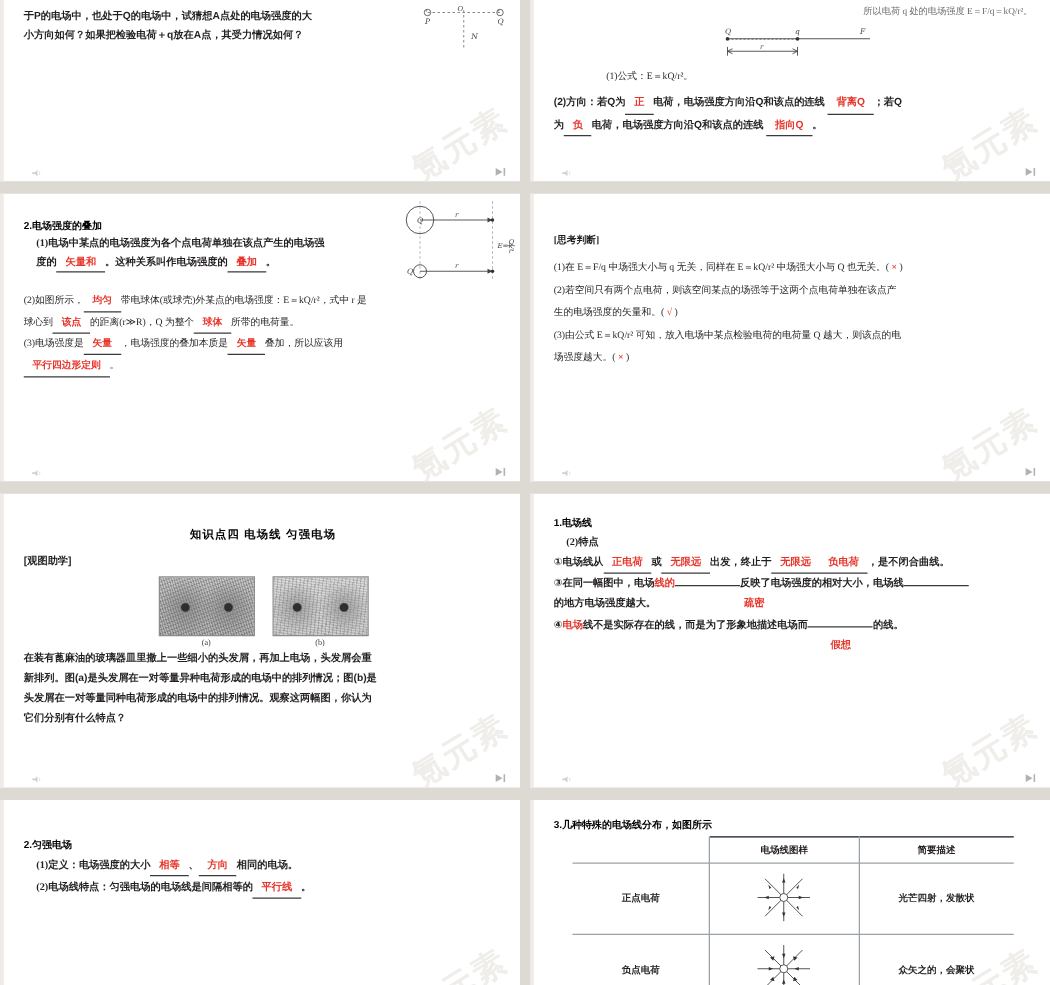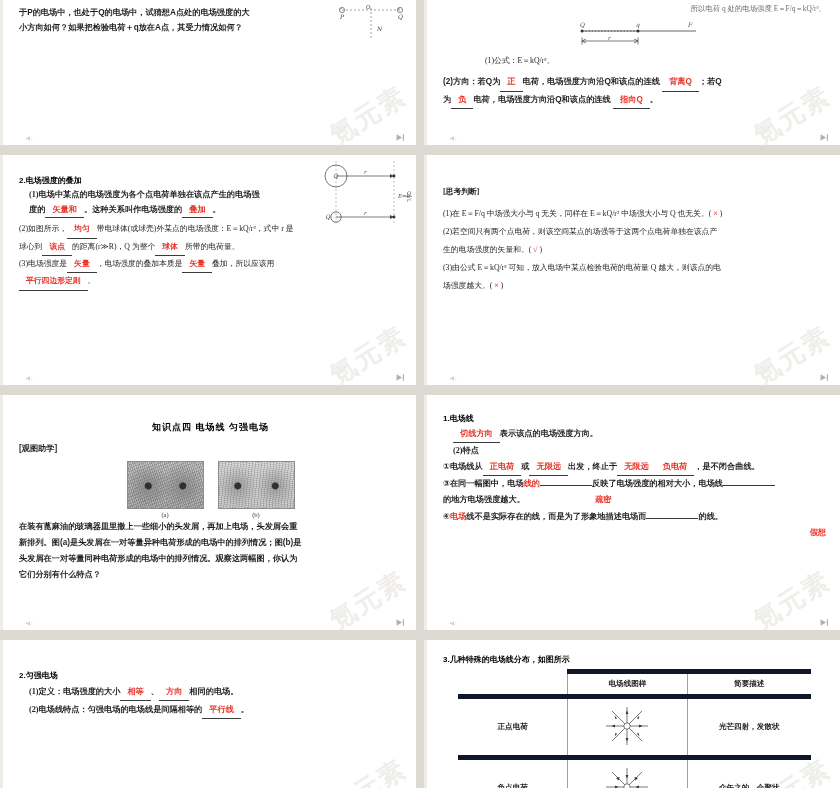--- a/index.html
+++ b/index.html
@@ -100,21 +100,21 @@
   .photo .cap{
     text-align:center;font-size:6.5px;color:#3a3a3a;margin-top:2px;
     font-family:"Liberation Serif","DejaVu Serif",serif;
   }
   
   table.fl{
     width:92%;margin:4px auto 0 auto;border-collapse:collapse;
     font-size:7.6px;font-weight:bold;color:#231f20;
   }
   table.fl td,table.fl th{
-    border-top:5px solid #0f172a;border-bottom:1px solid #9aa1a8;
+    border-top:1px solid #0f172a;border-bottom:1px solid #9aa1a8;
     text-align:center;padding:5px 2px;font-weight:bold;
   }
   table.fl td.c1{width:31%;border-right:1px solid #9aa1a8;}
   table.fl td.c2{width:34%;border-right:1px solid #9aa1a8;}
   table.fl th.c1{width:31%;border-right:1px solid #9aa1a8;border-top:none;}
   table.fl th.c2{width:34%;border-right:1px solid #9aa1a8;}
   
   .dia{position:absolute;}
   .fig-topright{right:6px;top:2px;}
   .fig-sphere{right:4px;top:4px;}
@@ -197,21 +197,21 @@
 
   <div class="slide">
     <div class="page">
       <div class="sub" style="margin-top:16px;">2.电场强度的叠加</div>
       <div class="bdb ind1" style="width:300px;">
         <div>(1)电场中某点的电场强度为各个点电荷单独在该点产生的电场强</div>
         <div>
           <span>度的</span><span class="red ul">矢量和</span><span>。这种关系叫作电场强度的</span><span class="red ul">叠加</span><span>。</span>
         </div>
       </div>
-      <div class="bd ser" style="margin-top:3px;line-height:2.1;">
+      <div class="bd ser" style="margin-top:14px;line-height:2.1;">
         <span>(2)如图所示，</span><span class="red ul">均匀</span><span>带电球体(或球壳)外某点的电场强度：E＝kQ/r²，式中 r 是</span><br>
         <span>球心到</span><span class="red ul">该点</span><span>的距离(r≫R)，Q 为整个</span><span class="red ul">球体</span><span>所带的电荷量。</span><br>
         <span>(3)电场强度是</span><span class="red ul">矢量</span><span>，电场强度的叠加本质是</span><span class="red ul">矢量</span><span>叠加，所以应该用</span><br>
         <span class="red ul">平行四边形定则</span><span>。</span>
       </div>
       <svg class="dia fig-sphere" width="98" height="66">
         <line x1="22" y1="2" x2="22" y2="64" stroke="#999" stroke-width=".6" stroke-dasharray="2,2"></line>
         <line x1="80" y1="2" x2="80" y2="64" stroke="#999" stroke-width=".6" stroke-dasharray="2,2"></line>
         <circle cx="22" cy="17" r="11" fill="none" stroke="#555" stroke-width=".8"></circle>
         <text x="22" y="19" font-size="6" text-anchor="middle" fill="#444" font-style="italic" font-family="DejaVu Serif, serif">Q</text>
@@ -311,40 +311,37 @@
           <rect x="10" y="1.5" width="1.6" height="8" fill="#555"></rect>
       </svg>
     </div>
     <div class="wm">氪元素</div>
   </div>
 
   <div class="slide">
     <div class="page">
       <div class="sub" style="margin-top:14px;">1.电场线</div>
       <div class="bdb ind1" style="line-height:1.95;">
-        <div>
-          <span class="red ul">切线方向</span><span>表示该点的电场强度方向。</span>
-        </div>
         <div>(2)特点</div>
       </div>
       <div class="bdb" style="line-height:1.98;margin-top:0;">
         <div>
           <span>①电场线从</span><span class="red ul">正电荷</span><span>或</span><span class="red ul">无限远</span><span>出发，终止于</span><span class="red ul">无限远</span><span class="red ul">负电荷</span><span>，是不闭合曲线。</span>
         </div>
         <div>
           <span>③在同一幅图中，电场</span><span class="red">线的</span><span class="blank w2"></span><span>反映了电场强度的相对大小，电场线</span><span class="blank w2"></span>
         </div>
         <div>
           <span>的地方电场强度越大。</span>
           <span class="red" style="margin-left:68px;">疏密</span>
         </div>
         <div>
           <span>④</span><span class="red">电场</span><span>线不是实际存在的线，而是为了形象地描述电场而</span><span class="blank w2"></span><span>的线。</span>
         </div>
-        <div style="text-align:right;padding-left:76px;font-family:Liberation Serif, serif;">
+        <div style="text-align:center;padding-left:76px;font-family:Liberation Serif, serif;">
           <span class="red">假想</span>
         </div>
       </div>
     </div>
     <div class="navbar">
       <svg class="nav-left" viewBox="0 0 14 10">
         <path d="M1 4h3l3-2.5v7L4 6H1z" fill="#666"></path>
           <path d="M9 3.2q1.6 1.8 0 3.6" stroke="#666" fill="none" stroke-width=".8"></path>
       </svg>
       <svg class="nav-right" viewBox="0 0 14 11">

